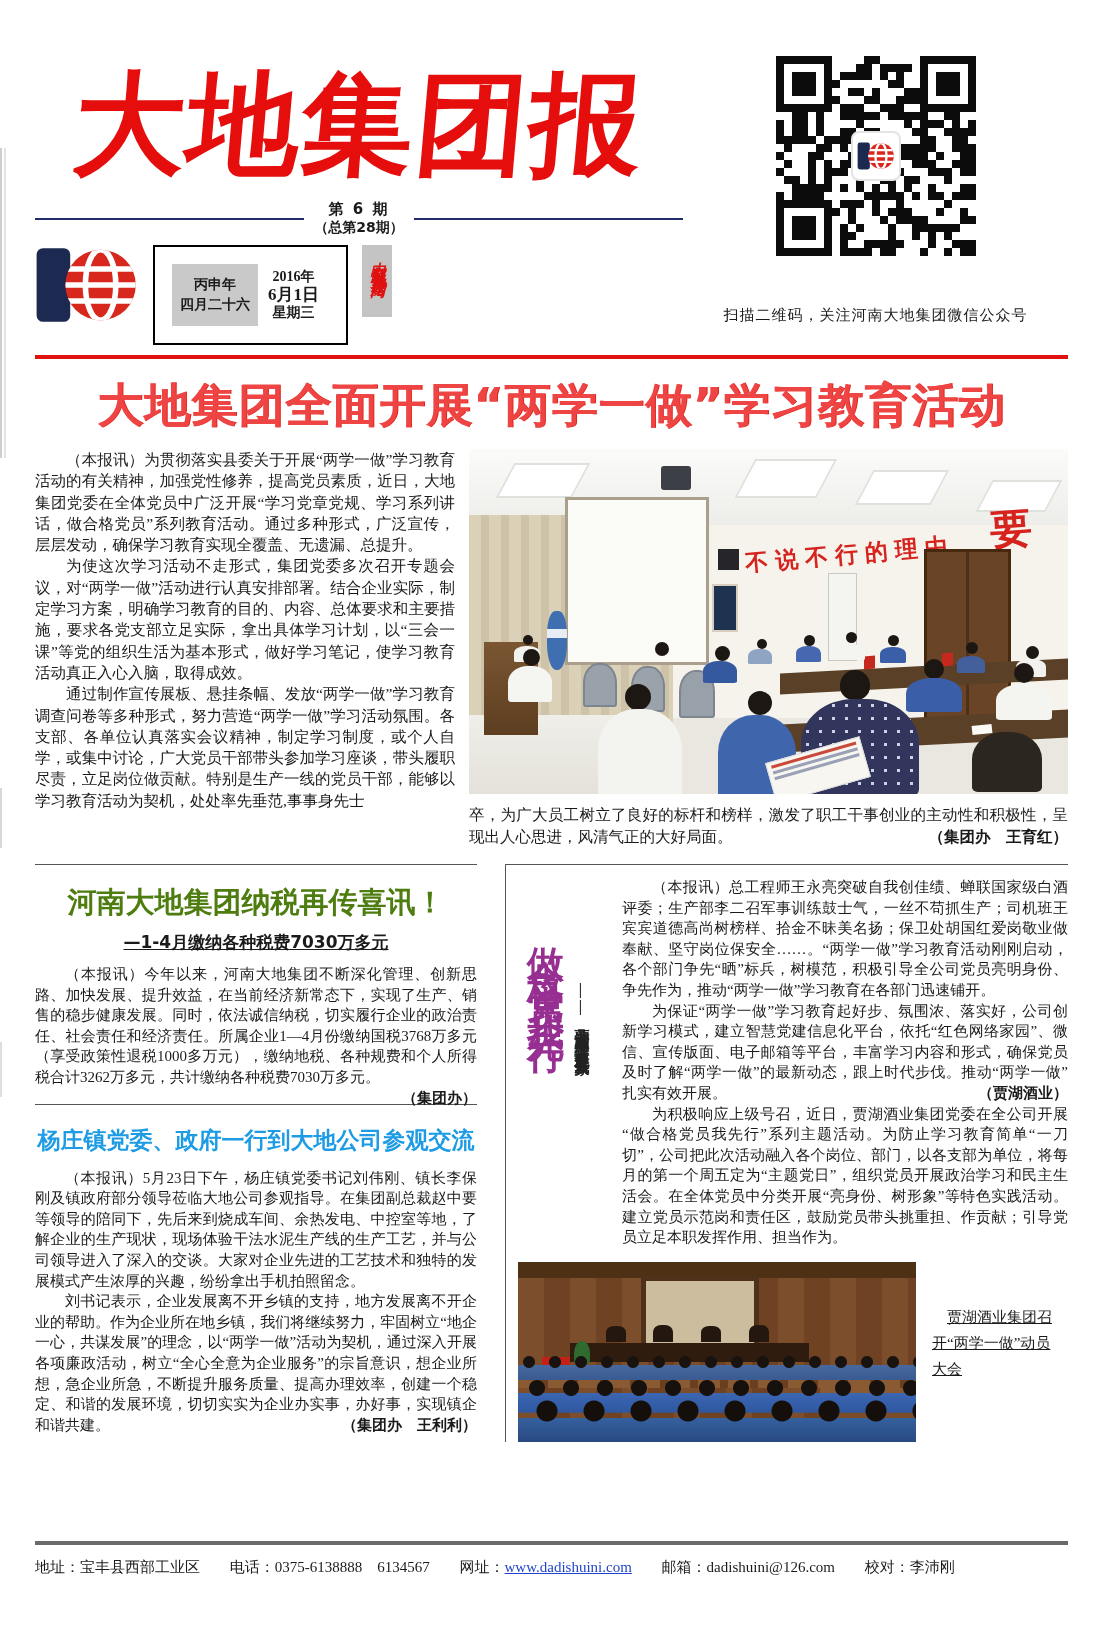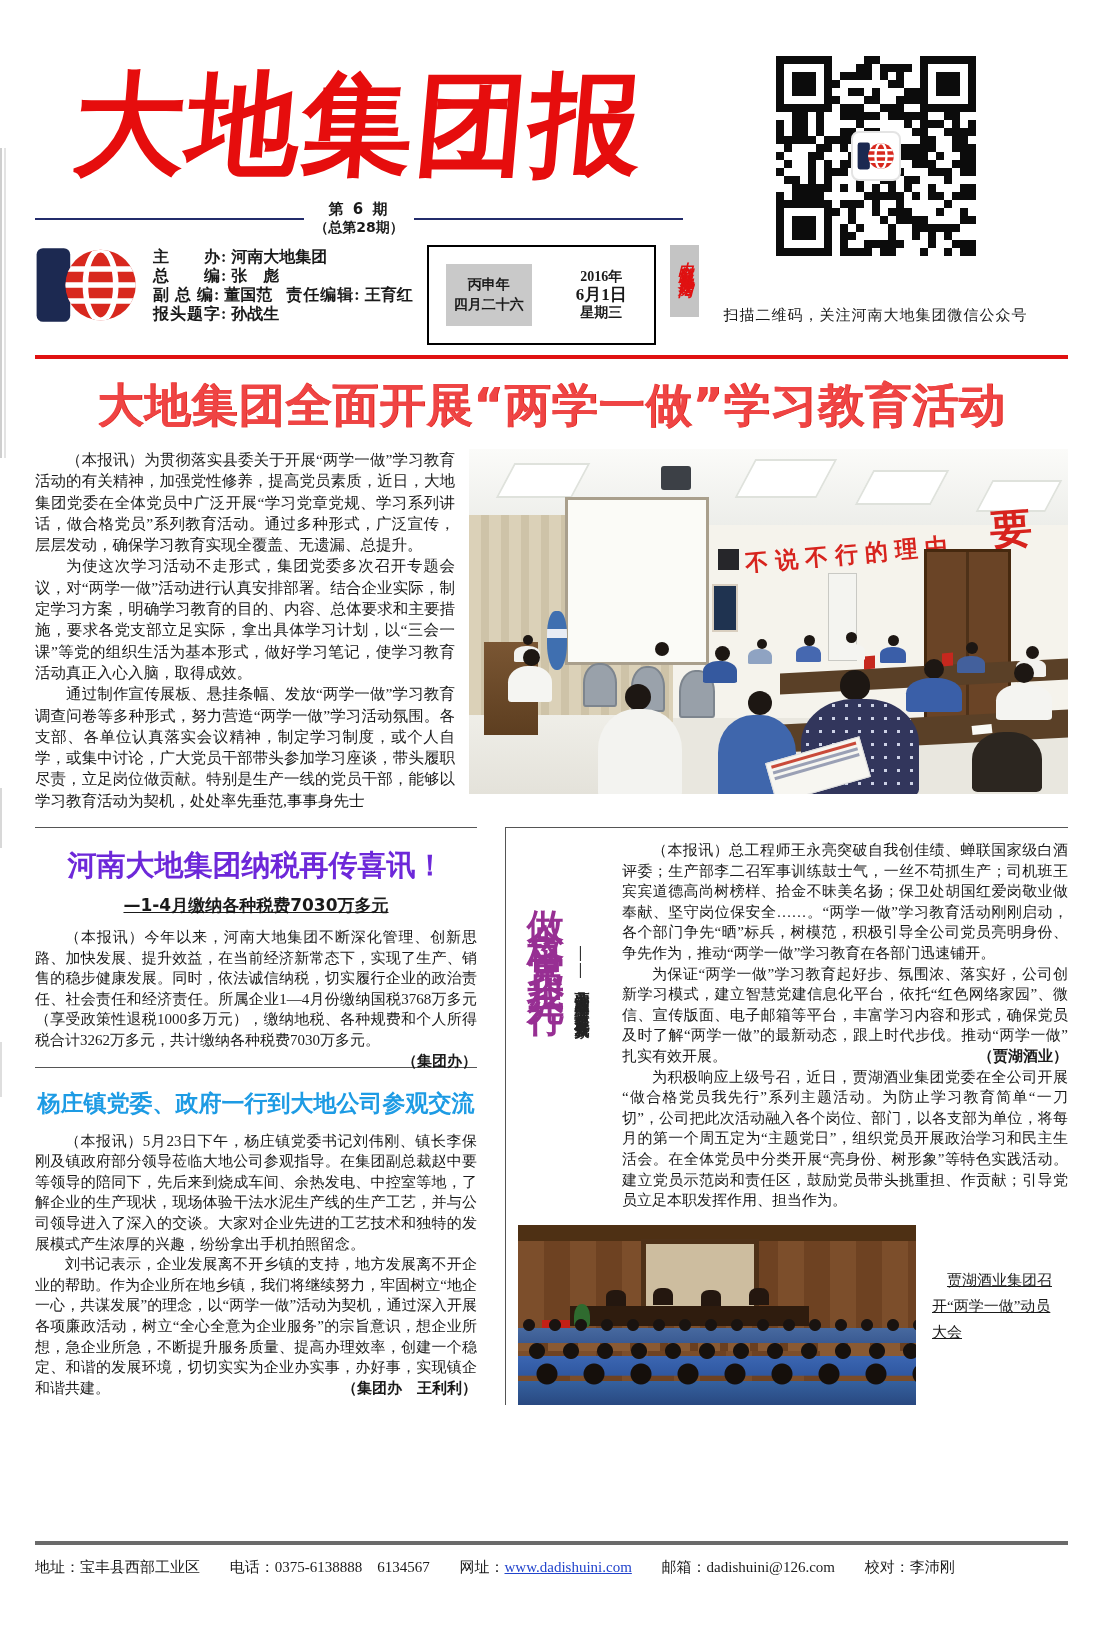--- a/index.html
+++ b/index.html
@@ -25,21 +25,21 @@
   .issue-total{font-size:14px;font-weight:bold;}
   .info-row{display:flex;align-items:flex-start;margin-top:8px;gap:14px;}
   .logo-box{width:104px;height:80px;flex:0 0 auto;}
   .staff{flex:1;font-size:16px;font-weight:600;line-height:19px;padding-top:2px;white-space:nowrap;}
   .staff .lbl{letter-spacing:1px;}
   .staff .v2lbl{margin-left:14px;}
   .date-box{flex:0 0 auto;display:flex;border:2px solid #000;padding:17px;height:62px;}
   .lunar-cell{background:#c9c9c9;display:flex;flex-direction:column;justify-content:center;
     padding:2px 8px;text-align:center;font-weight:bold;font-size:14px;line-height:20px;}
   .greg-cell{display:flex;flex-direction:column;justify-content:center;text-align:center;
-    padding:0 10px;font-weight:bold;font-size:14px;line-height:18px;margin-left:34px;}
+    padding:0 10px;font-weight:bold;font-size:14px;line-height:18px;}
   .greg-cell .gdate{font-size:17px;}
   .stamp{flex:0 0 auto;background:#c4c4c4;color:#e01111;writing-mode:vertical-rl;
     font-weight:bold;font-style:italic;font-size:15px;line-height:1.45;letter-spacing:3px;
     padding:5px 4px;height:62px;}
   .mh-right{flex:1;display:flex;flex-direction:column;align-items:center;padding-top:14px;gap:36px;}
   #qr{position:relative;background:#fff;padding:2px;}
   #qr-grid{display:grid;grid-template-columns:repeat(25,8px);grid-auto-rows:8px;}
   .qr-cell{background:#fff;}
   .qb{background:#0c0c0c;}
   .qr-logo{position:absolute;left:50%;top:50%;width:46px;height:46px;margin:-25px 0 0 -25px;
@@ -92,21 +92,21 @@
   .news i{display:block;height:3px;margin:3px 4px 0 4px;background:#c94a3a;}
   .news i + i{background:#9aa0b5;}
 
   
   .columns{display:flex;gap:28px;margin-top:16px;}
   .col-left{width:442px;flex:0 0 auto;border-top:1px solid #555;}
   .col-right{flex:1;border-top:1px solid #555;border-left:1px solid #555;
     position:relative;padding:12px 0 0 12px;}
   .art-tax{padding-top:10px;}
   .tax-headline{margin:8px 0 6px 0;text-align:center;font-size:29px;font-weight:900;
-    color:#6d28d9;font-family:"DejaVu Sans","Liberation Sans",sans-serif;white-space:nowrap;}
+    color:#4d7c0f;font-family:"DejaVu Sans","Liberation Sans",sans-serif;white-space:nowrap;}
   .tax-subhead{margin:8px 0 10px 0;text-align:center;font-size:17px;font-weight:bold;
     font-family:"DejaVu Sans","Liberation Sans",sans-serif;text-decoration:underline;}
   .col-left p{margin:0;font-size:15px;line-height:20.6px;text-align:justify;text-indent:2em;}
   .art-visit{margin-top:16px;border-top:1px solid #555;padding-top:16px;}
   .visit-headline{margin:4px 0 12px 0;text-align:center;font-size:23px;font-weight:900;
     color:#1d9be4;font-family:"DejaVu Sans","Liberation Sans",sans-serif;white-space:nowrap;}
 
   .vert-title{position:absolute;left:14px;top:52px;writing-mode:vertical-rl;
     font-size:37px;font-weight:900;color:#972f93;letter-spacing:13px;
     font-family:"DejaVu Sans","Liberation Sans",sans-serif;}
@@ -171,26 +171,20 @@
               </defs>
             <rect x="2" y="2" width="42" height="92" rx="8" fill="#1c2951"></rect>
             <circle cx="82" cy="48" r="44" fill="#d8281e"></circle>
             <g clip-path="url(#gc1)" stroke="#ffffff" stroke-width="7" fill="none">
               <line x1="34" y1="28" x2="130" y2="28"></line>
               <line x1="34" y1="48" x2="130" y2="48"></line>
               <line x1="34" y1="68" x2="130" y2="68"></line>
               <ellipse cx="82" cy="48" rx="19" ry="44"></ellipse>
             </g>
           </svg>
-        </div>
-        <div class="staff">
-          <div><span class="lbl">主　　办:</span> <span>河南大地集团</span></div>
-          <div><span class="lbl">总　　编:</span> <span>张　彪</span></div>
-          <div><span class="lbl">副 总 编:</span> <span>董国范</span><span class="lbl v2lbl">责任编辑:</span> <span>王育红</span></div>
-          <div><span class="lbl">报头题字:</span> <span>孙战生</span></div>
         </div>
         <div class="date-box">
           <div class="lunar-cell">
             <span>丙申年</span>
             <span>四月二十六</span>
           </div>
           <div class="greg-cell">
             <span>2016年</span>
             <span class="gdate">6月1日</span>
             <span>星期三</span>
@@ -922,20 +916,21 @@
               <i></i>
               <i></i>
               <i></i>
             </div>
           <div class="ph head" style="left:76%;top:61%;width:20px;height:20px;"></div>
           <div class="ph torso" style="left:73%;top:66.5%;width:56px;height:34px;background:#3a5fa8;"></div>
           <div class="ph head" style="left:91%;top:62%;width:20px;height:20px;"></div>
           <div class="ph torso" style="left:88%;top:68%;width:56px;height:36px;background:#f4f4f1;"></div>
           <div class="ph torso" style="left:84%;top:82%;width:70px;height:60px;background:#2c2620;"></div>
         </div>
+        <p class="continuation"><span>卒，为广大员工树立了良好的标杆和榜样，激发了职工干事创业的主动性和积极性，呈现出人心思进，风清气正的大好局面。</span><span class="byline">（集团办　王育红）</span></p>
       </div>
     </div>
   </section>
 
   <div class="columns">
     <div class="col-left">
       <article class="art-tax">
         <h3 class="tax-headline">河南大地集团纳税再传喜讯！</h3>
         <h4 class="tax-subhead">—1-4月缴纳各种税费7030万多元</h4>
         <p><span>（本报讯）今年以来，河南大地集团不断深化管理、创新思路、加快发展、提升效益，在当前经济新常态下，实现了生产、销售的稳步健康发展。同时，依法诚信纳税，切实履行企业的政治责任、社会责任和经济责任。所属企业1—4月份缴纳国税3768万多元（享受政策性退税1000多万元），缴纳地税、各种规费和个人所得税合计3262万多元，共计缴纳各种税费7030万多元。</span><span class="byline">（集团办）</span></p>

